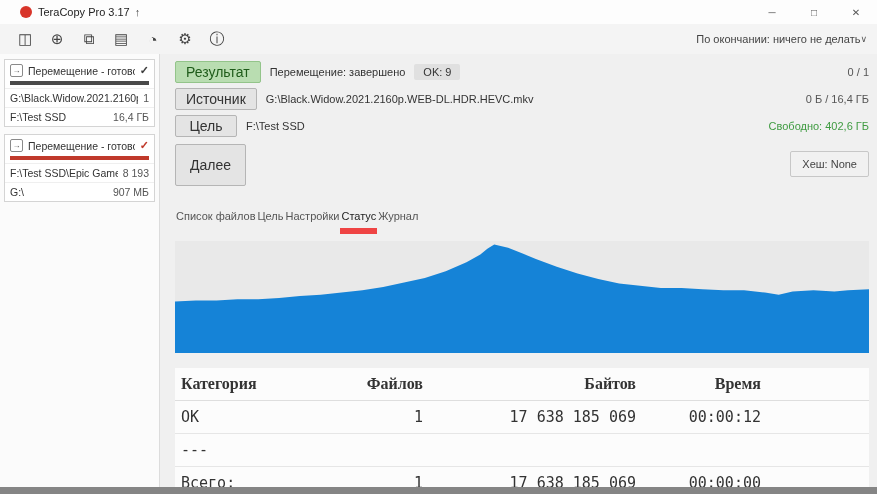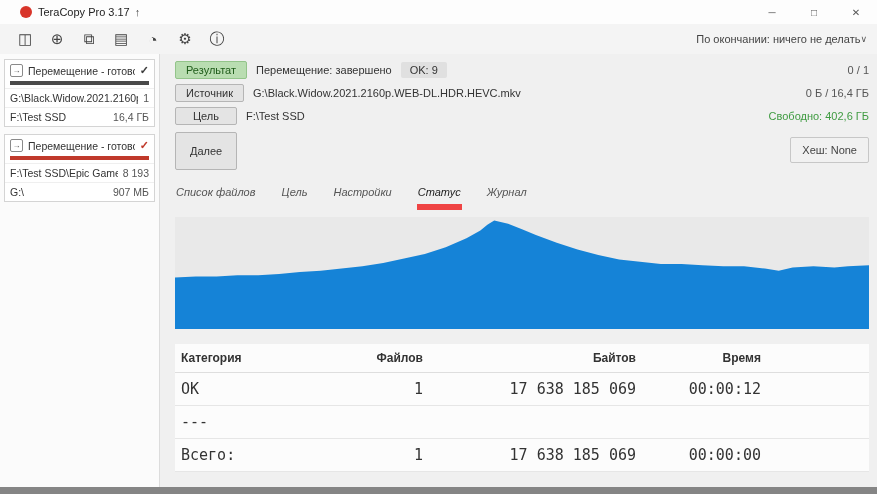--- a/index.html
+++ b/index.html
@@ -37,42 +37,42 @@
   .task-title { font-size:10.5px; flex:1; white-space:nowrap; overflow:hidden; color:#333; }
   .task-check { font-size:11px; font-weight:bold; flex:0 0 auto; }
   .progress { height:4px; margin:0 5px 3px 5px; }
   .task-item { display:flex; justify-content:space-between; padding:3px 5px; border-top:1px solid #efefef; font-size:10.5px; }
   .item-path { white-space:nowrap; overflow:hidden; color:#333; }
   .item-value { color:#555; margin-left:5px; flex:0 0 auto; }
 
   
   .main { flex:1; padding:7px 8px 0 15px; display:flex; flex-direction:column; min-width:0; }
   .info-row { display:flex; align-items:center; margin-bottom:5px; gap:9px; }
-  .btn { font-family:inherit; font-size:11px; padding:2px 10px; border:1px solid #b5b5b5; background:#e4e4e4; color:#333; border-radius:2px; min-width:62px; }
+  .btn { font-family:inherit; font-size:14px; padding:2px 10px; border:1px solid #b5b5b5; background:#e4e4e4; color:#333; border-radius:2px; min-width:62px; }
   .btn.green { background:#b9ddb1; border-color:#93c48a; color:#1f5c1a; }
   .btn.next { min-width:58px; padding:12px 14px; margin-top:2px; }
   .badge { background:#e0e0e0; padding:2px 9px; border-radius:2px; color:#333; }
   .right-text { margin-left:auto; color:#555; white-space:nowrap; }
   .green-text { color:#3f9b41; }
   .hash-badge { margin-left:auto; background:#f1f1f1; border:1px solid #c7c7c7; padding:6px 11px; border-radius:2px; color:#444; }
   .info-text { white-space:nowrap; overflow:hidden; }
 
   
-  .tabs { display:flex; gap:24px; margin-top:7px; flex:0 0 auto;font-style:italic; }
+  .tabs { display:flex; margin-top:15px; flex:0 0 auto; }
   .tab { padding:4px 1px 6px; color:#555; cursor:default; }
   .tab.active { color:#1d1d1d; border-bottom:6px solid #ef4444; }
 
   
   .chart { height:112px; background:#e9e9e9; margin-top:7px; flex:0 0 auto; }
   .chart svg { display:block; width:100%; height:100%; }
 
   
   .stats { margin-top:15px; background:#fcfcfc; flex:0 0 auto; }
   .trow { display:grid; grid-template-columns:150px 92px 213px 125px 1fr; align-items:center; padding:7px 6px; border-bottom:1px solid #e6e6e6; font-family:"DejaVu Sans Mono", monospace; font-size:15px; color:#333; }
-  .trow.head { font-family:Liberation Sans, sans-serif; font-weight:bold; font-size:12px; border-bottom:1px solid #dedede; }
+  .trow.head { font-family:Liberation Serif, serif; font-weight:bold; font-size:16px; border-bottom:1px solid #dedede; }
   .c2, .c3, .c4 { text-align:right; }
 
   .bottom-edge { height:7px; background:#858585; flex:0 0 auto; }
 </style>
 </head>
 <body>
 
 <div class="window">
 
   <div class="titlebar">

